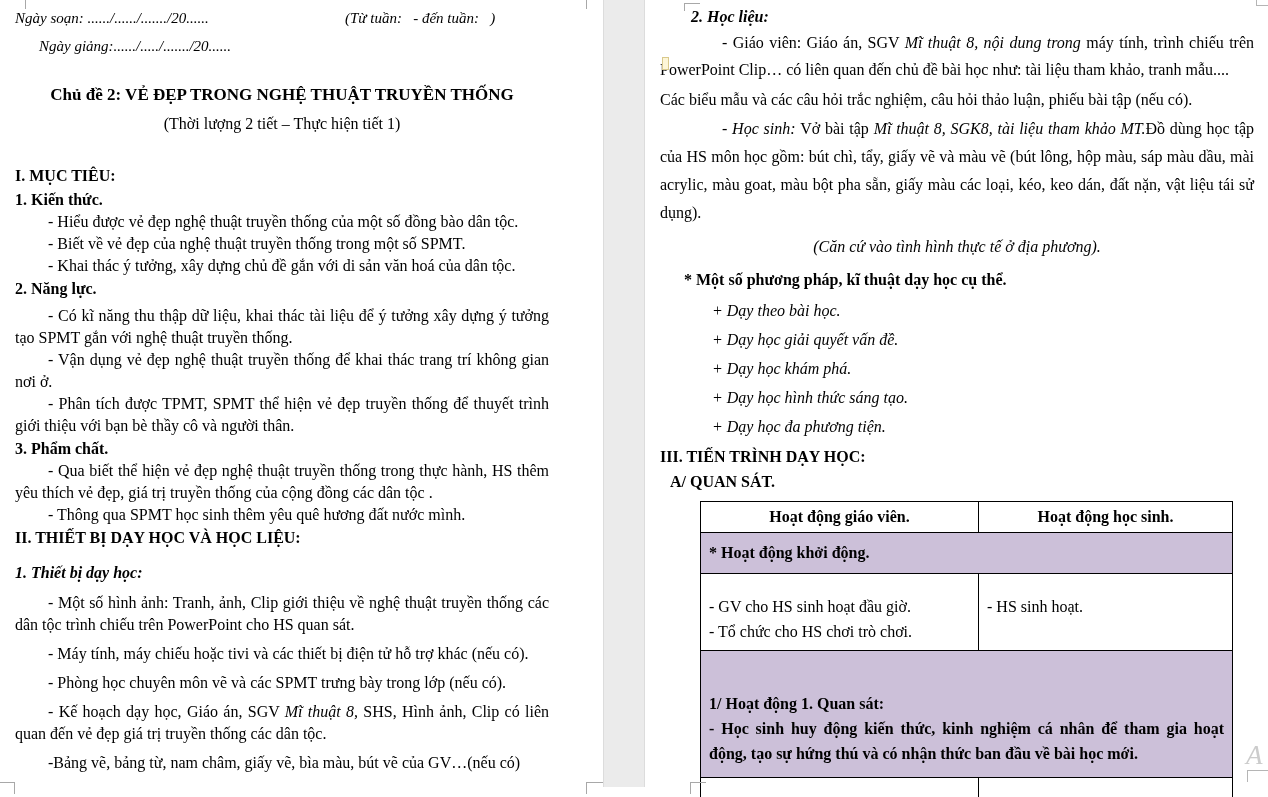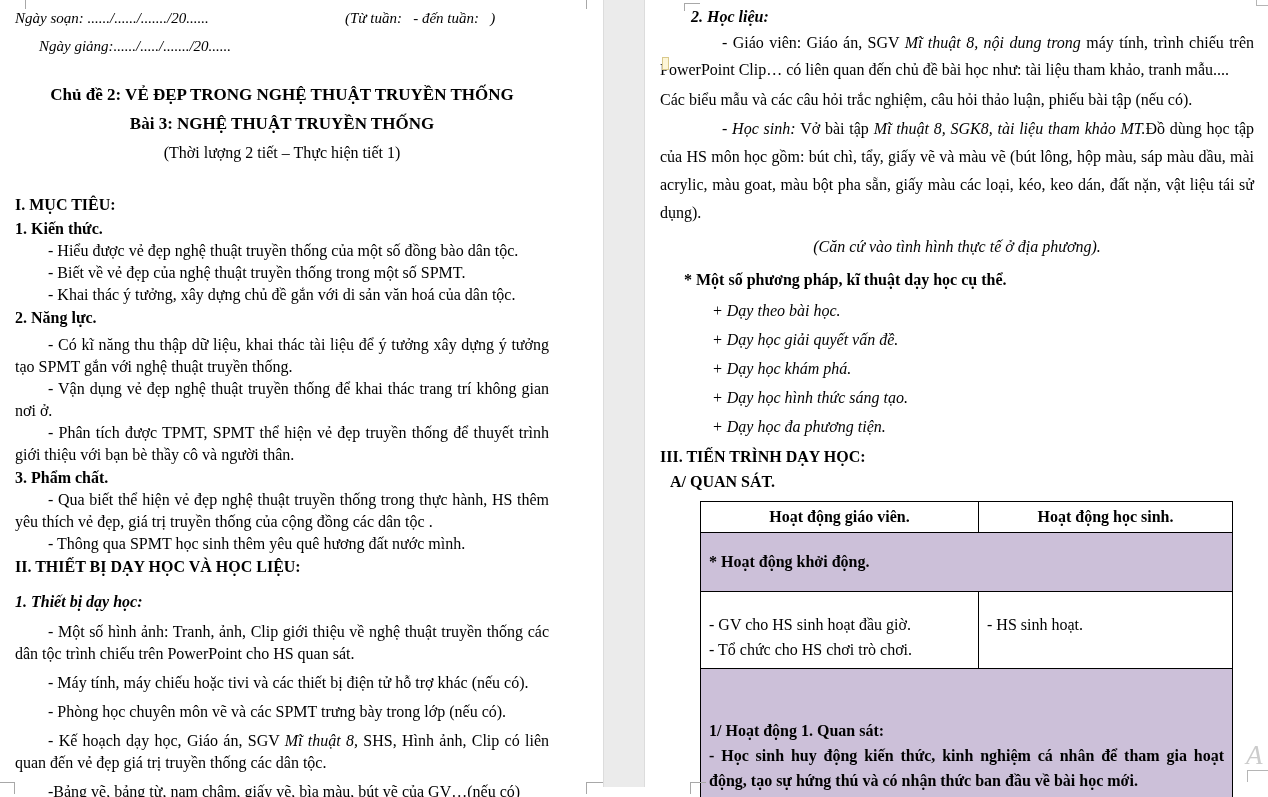--- a/index.html
+++ b/index.html
@@ -42,21 +42,21 @@
   .method { font-style:italic; margin-left:52px; margin-top:9px; line-height:20px; text-align:left; }
   .h3r { font-weight:bold; margin-top:8px; line-height:24px; text-align:left; }
   .hAr { font-weight:bold; text-indent:10px; line-height:26px; text-align:left; }
   
   table.acts {
     border-collapse:collapse; margin-top:6px; margin-left:40px;
     width:532px; table-layout:fixed;
   }
   table.acts th, table.acts td { border:1px solid #000; }
   th.colh { font-weight:bold; text-align:center; padding:6px 4px; font-size:16px; }
-  td.band { background:#ccc0d9; font-weight:bold; padding:20px 8px; text-align:left; }
+  td.band { background:#ccc0d9; font-weight:bold; padding:11px 8px; text-align:left; }
   td.band p { text-align:justify; line-height:25px; }
   td.cell { vertical-align:top; padding:20px 8px 6px 8px; }
   td.cell p { text-align:left; line-height:25px; }
   td.cell-mid { vertical-align:middle; padding:4px 8px; }
   col.c1 { width:278px; } col.c2 { width:254px; }
   
   .mark { position:absolute; }
   .mk-tl-lp { left:25px; top:0; width:1px; height:9px; background:#a8a8a8; }
   .mk-tr-lp { left:586px; top:0; width:1px; height:9px; background:#a8a8a8; }
   .mk-bl-lp { left:0; top:782px; width:15px; height:12px; border-top:1px solid #a8a8a8; border-right:1px solid #a8a8a8; }
@@ -72,21 +72,20 @@
 <body>
 
 <div class="page" id="page-left">
   <p class="hdr">
     <span>Ngày soạn: ....../....../......./20......</span>
     <span class="right-part">(Từ tuần:&nbsp;&nbsp; - đến tuần:&nbsp;&nbsp; )</span>
   </p>
   <p class="hdr hdr2">Ngày giảng:....../...../......./20......</p>
 
   <p class="title1">Chủ đề 2: VẺ ĐẸP TRONG NGHỆ THUẬT TRUYỀN THỐNG</p>
-  <p class="title2">Bài 3: NGHỆ THUẬT TRUYỀN THỐNG</p>
   <p class="title3">(Thời lượng 2 tiết – Thực hiện tiết 1)</p>
 
   <p class="h1">I. MỤC TIÊU:</p>
   <p class="h2">1. Kiến thức.</p>
   <p class="li">- Hiểu được vẻ đẹp nghệ thuật truyền thống của một số đồng bào dân tộc.</p>
   <p class="li">- Biết về vẻ đẹp của nghệ thuật truyền thống trong một số SPMT.</p>
   <p class="li">- Khai thác ý tưởng, xây dựng chủ đề gắn với di sản văn hoá của dân tộc.</p>
 
   <p class="h2">2. Năng lực.</p>
   <p class="li sp6">- Có kĩ năng thu thập dữ liệu, khai thác tài liệu để ý tưởng xây dựng ý tưởng tạo SPMT gắn với nghệ thuật truyền thống.</p>

